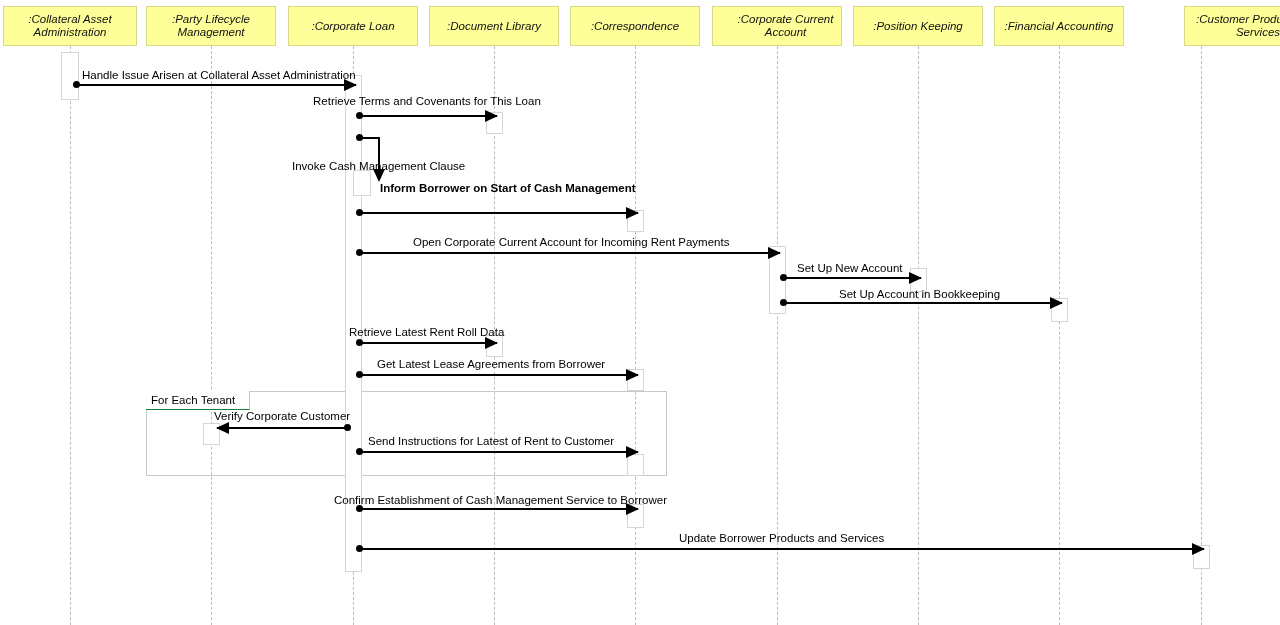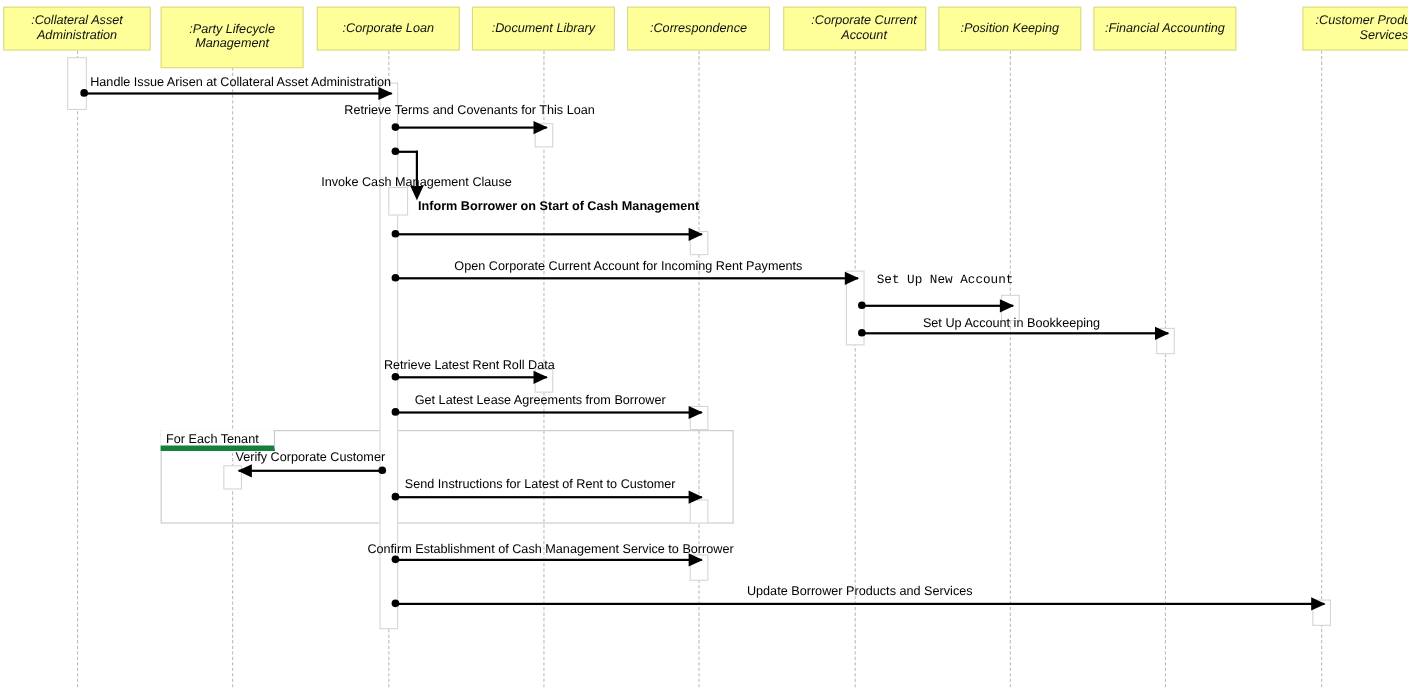--- a/index.html
+++ b/index.html
@@ -98,21 +98,21 @@
   
   .fragment{
     position:absolute;
     border:1px solid #c8c8c8;
     box-sizing:border-box;
     background:transparent;
   }
   .fragment-label{
     position:absolute;
     border-right:1px solid #c8c8c8;
-    border-bottom:5px solid #15803d;
+    border-bottom:1px solid #15803d;
     background:#ffffff;
     box-sizing:border-box;
     font-size:11.5px;
     line-height:13px;
     padding:3px 14px 3px 5px;
     white-space:nowrap;
     color:#000;
   }
 </style>
 </head>
@@ -173,21 +173,21 @@
       <div class="line"></div>
       <div class="ball left"></div>
       <div class="head r"></div>
     </div>
     <div class="msg-label" style="left: 413px; top: 236px;">Open Corporate Current Account for Incoming Rent Payments</div>
     <div class="msg" style="left: 781px; top: 277px; width: 140px;">
       <div class="line"></div>
       <div class="ball left"></div>
       <div class="head r"></div>
     </div>
-    <div class="msg-label" style="left: 797px; top: 248px; font-family: Liberation Mono, monospace;">Set Up New Account</div>
+    <div class="msg-label" style="left: 797px; top: 262px;">Set Up New Account</div>
     <div class="msg" style="left: 781px; top: 302px; width: 281px;">
       <div class="line"></div>
       <div class="ball left"></div>
       <div class="head r"></div>
     </div>
     <div class="msg-label" style="left: 839px; top: 288px;">Set Up Account in Bookkeeping</div>
     <div class="msg" style="left: 357px; top: 342px; width: 140px;">
       <div class="line"></div>
       <div class="ball left"></div>
       <div class="head r"></div>
@@ -219,21 +219,21 @@
     <div class="msg-label" style="left: 334px; top: 494px;">Confirm Establishment of Cash Management Service to Borrower</div>
     <div class="msg" style="left: 357px; top: 548px; width: 847px;">
       <div class="line"></div>
       <div class="ball left"></div>
       <div class="head r"></div>
     </div>
     <div class="msg-label" style="left: 679px; top: 532px;">Update Borrower Products and Services</div>
     <div class="lifeline-head" style="left: 3px; top: 6px; width: 134px; height: 40px;">
       <span>:Collateral Asset Administration</span>
     </div>
-    <div class="lifeline-head" style="left: 146px; top: 6px; width: 130px; height: 56px;">
+    <div class="lifeline-head" style="left: 146px; top: 6px; width: 130px; height: 40px;">
       <span>:Party Lifecycle Management</span>
     </div>
     <div class="lifeline-head" style="left: 288px; top: 6px; width: 130px; height: 40px;">
       <span>:Corporate Loan</span>
     </div>
     <div class="lifeline-head" style="left: 429px; top: 6px; width: 130px; height: 40px;">
       <span>:Document Library</span>
     </div>
     <div class="lifeline-head" style="left: 570px; top: 6px; width: 130px; height: 40px; align-items: center;">
       <span>:Correspondence</span>

